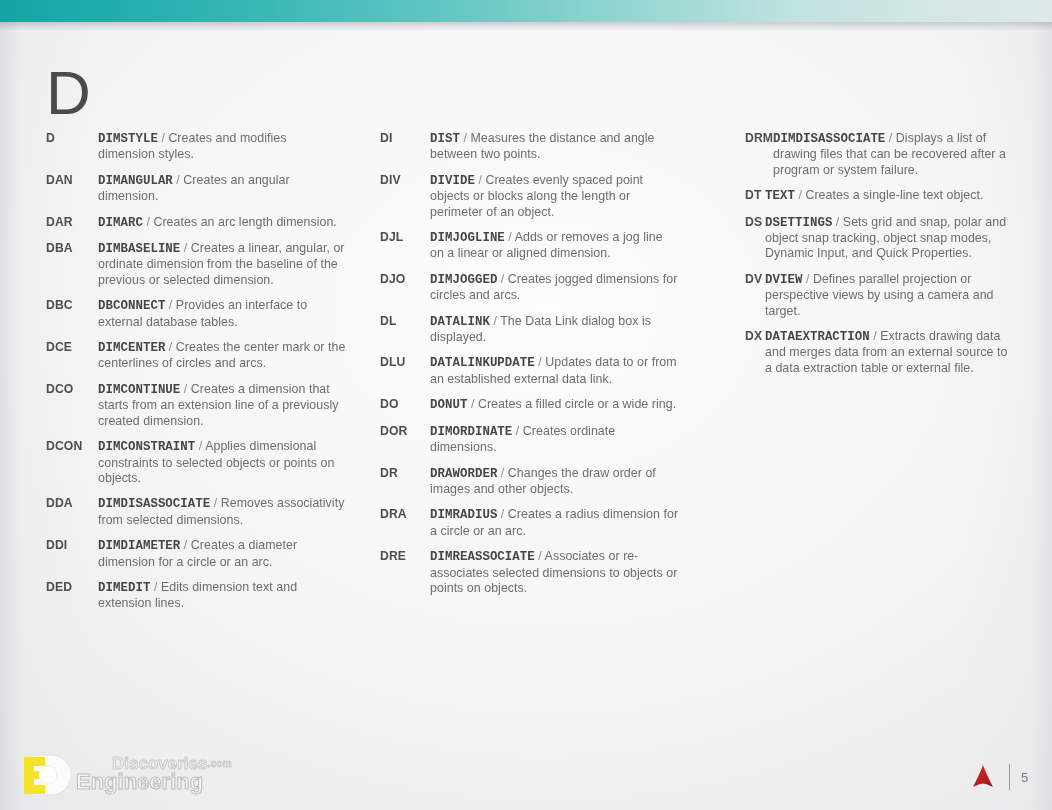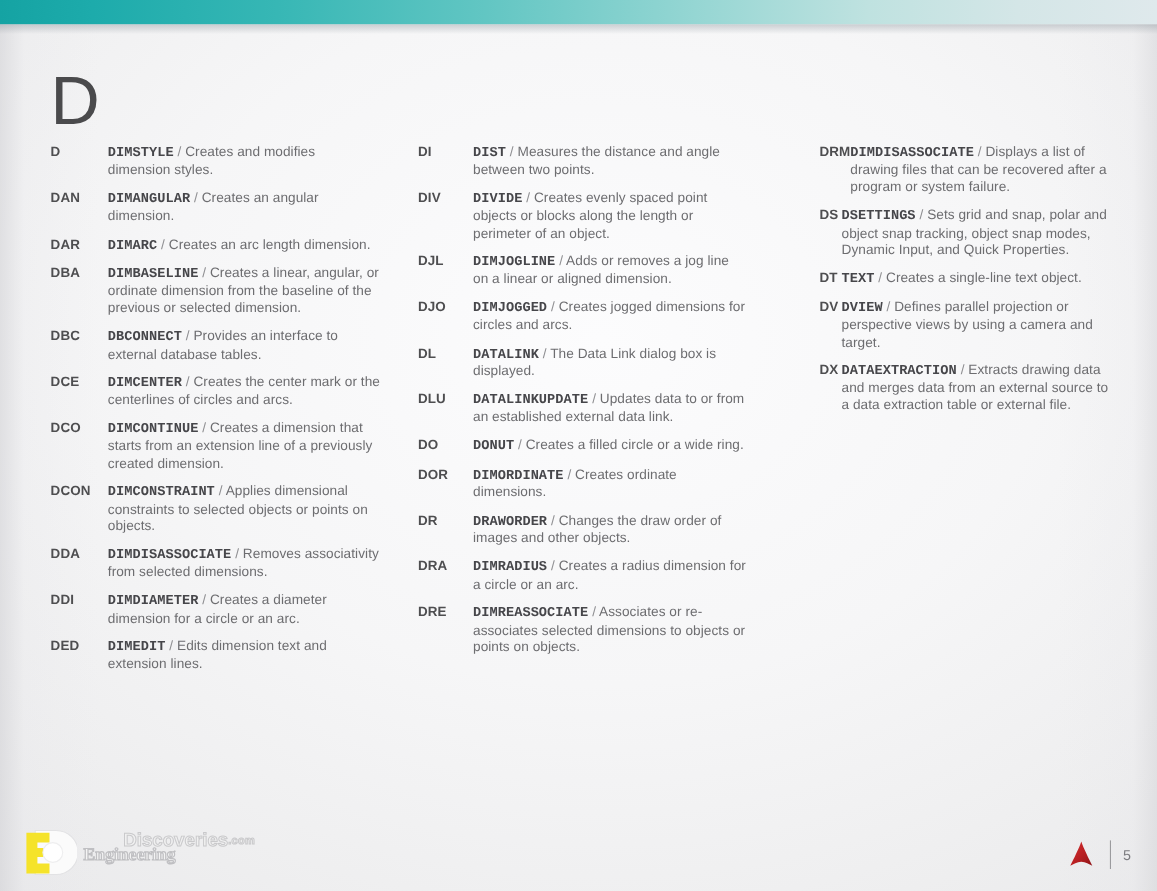--- a/index.html
+++ b/index.html
@@ -172,25 +172,25 @@
     white-space: nowrap;
   }
   .brand-dotcom {
     font-size: 10px;
     vertical-align: 2px;
     letter-spacing: 0.3px;
   }
   .brand-eng {
     position: absolute;
     left: 0; top: 19px;
-    font-size: 16px;
+    font-size: 22px;
     font-weight: 700;
     color: #f4f4f4;
     -webkit-text-stroke: 1.1px #bfbfc2;
-    font-family: Liberation Serif, serif;
+    font-family: Liberation Sans, sans-serif;
     white-space: nowrap;
   }
 
   
   .footer-right {
     position: absolute;
     right: 22px;
     bottom: 18px;
     display: flex;
     align-items: center;
@@ -312,26 +312,26 @@
           <div class="alias">DRE</div>
           <div class="desc"><span class="cmd">DIMREASSOCIATE</span><span class="sep"> / </span><span class="txt">Associates or re-associates selected dimensions to objects or points on objects.</span></div>
         </div>
       </div>
     <div class="col col-3">
         <div class="entry">
           <div class="alias">DRM</div>
           <div class="desc"><span class="cmd">DIMDISASSOCIATE</span><span class="sep"> / </span><span class="txt">Displays a list of drawing files that can be recovered after a program or system failure.</span></div>
         </div>
         <div class="entry">
+          <div class="alias">DT</div>
+          <div class="desc"><span class="cmd">TEXT</span><span class="sep"> / </span><span class="txt">Creates a single-line text object.</span></div>
+        </div>
+        <div class="entry">
           <div class="alias">DS</div>
           <div class="desc"><span class="cmd">DSETTINGS</span><span class="sep"> / </span><span class="txt">Sets grid and snap, polar and object snap tracking, object snap modes, Dynamic Input, and Quick Properties.</span></div>
-        </div>
-        <div class="entry">
-          <div class="alias">DT</div>
-          <div class="desc"><span class="cmd">TEXT</span><span class="sep"> / </span><span class="txt">Creates a single-line text object.</span></div>
         </div>
         <div class="entry">
           <div class="alias">DV</div>
           <div class="desc"><span class="cmd">DVIEW</span><span class="sep"> / </span><span class="txt">Defines parallel projection or perspective views by using a camera and target.</span></div>
         </div>
         <div class="entry">
           <div class="alias">DX</div>
           <div class="desc"><span class="cmd">DATAEXTRACTION</span><span class="sep"> / </span><span class="txt">Extracts drawing data and merges data from an external source to a data extraction table or external file.</span></div>
         </div>
       </div>

